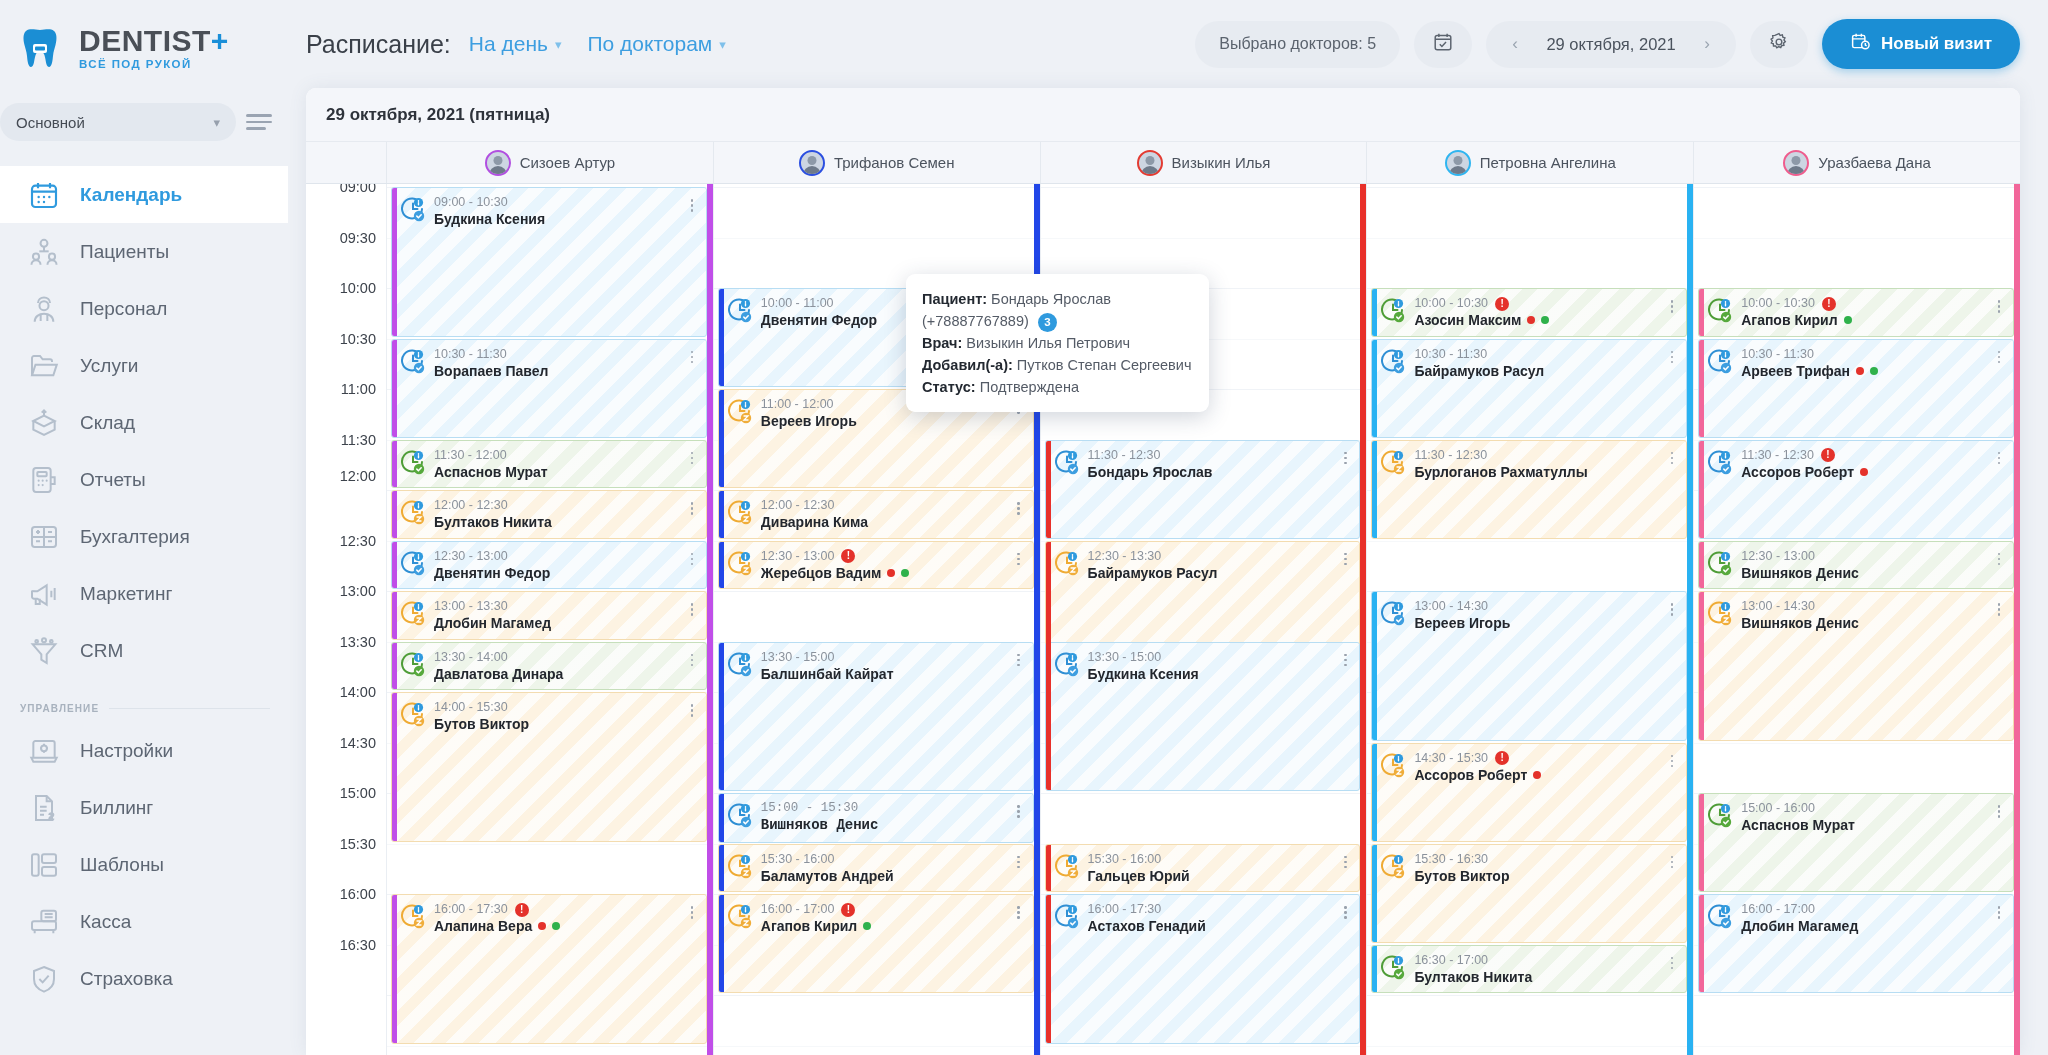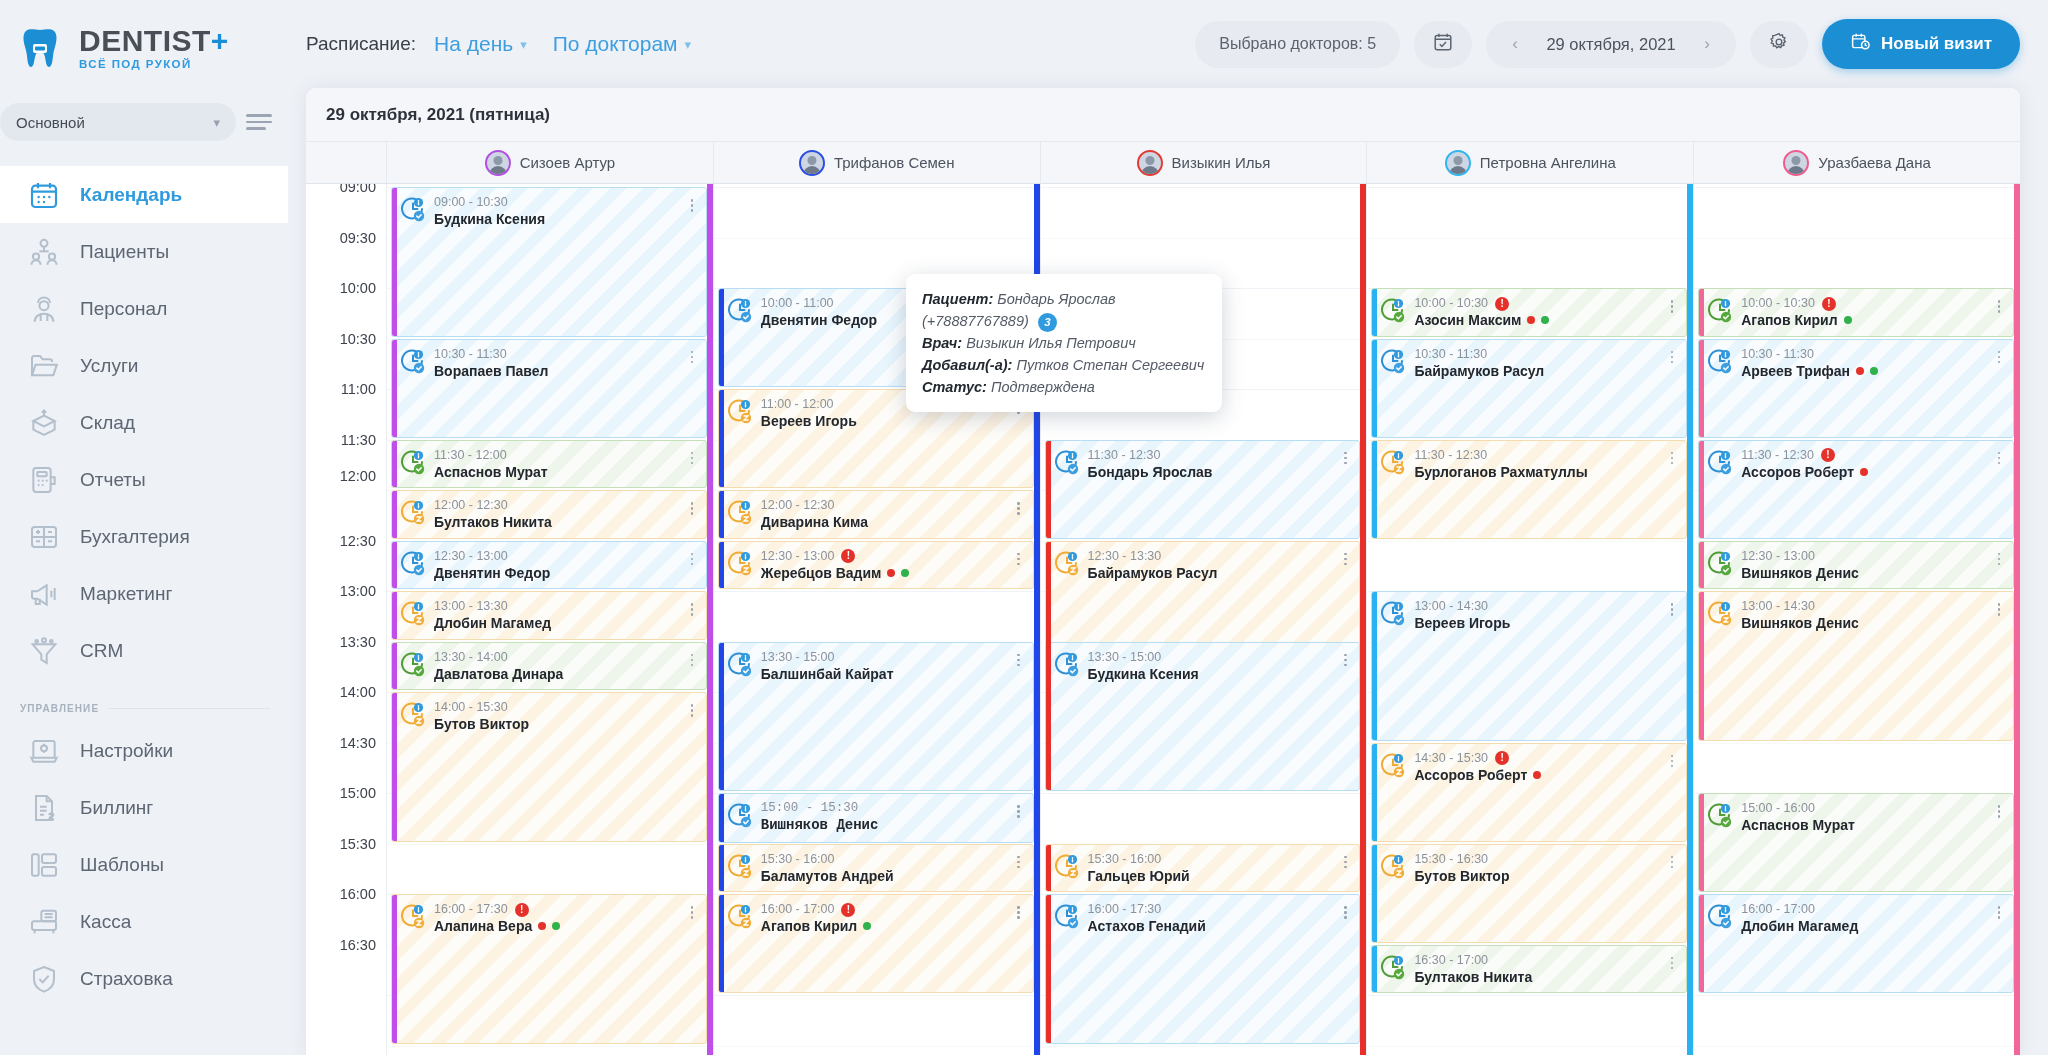--- a/index.html
+++ b/index.html
@@ -80,21 +80,21 @@
   
   .main {
     flex: 1 1 auto; position: relative; height: 1055px;
     background: #eef1f6;
   }
   .topbar {
     height: 88px; display: flex; align-items: center;
     padding: 0 28px 0 18px; gap: 14px;
     position: relative; z-index: 30;
   }
-  .sched-label { font-size: 19px; color: #3a4049; font-weight: normal; margin-right: 4px; }
+  .sched-label { font-size: 25px; color: #3a4049; font-weight: normal; margin-right: 4px; }
   .sched-link {
     font-size: 21px; color: #3d9ee0; cursor: pointer;
     display: inline-flex; align-items: center; gap: 7px; margin-right: 12px;
   }
   .sched-link .chev { font-size: 13px; color: #7fc0ea; }
   .spacer { flex: 1 1 auto; }
 
   .pill {
     height: 47px; border-radius: 24px; background: #e7ebf1;
     display: flex; align-items: center; justify-content: center;
@@ -210,21 +210,20 @@
   .coltint { position: absolute; top: 0; bottom: 0; width: 6px; z-index: 5; }
 
   
   .tooltip {
     position: absolute; z-index: 60;
     background: #fff; border-radius: 9px;
     box-shadow: 0 5px 22px rgba(40,60,90,.22);
     padding: 14px 18px 14px 16px;
     font-size: 14.5px; line-height: 22px; color: #545b66;
     white-space: nowrap;
-    font-style: italic;
   }
   .tooltip b { color: #232931; }
   .badge-n {
     display: inline-block; min-width: 19px; height: 19px; line-height: 19px;
     border-radius: 10px; background: #2f9ade; color: #fff;
     font-size: 11.5px; font-weight: bold; text-align: center; padding: 0 5px;
     vertical-align: middle; margin-left: 5px;
   }
 </style>
 </head>

